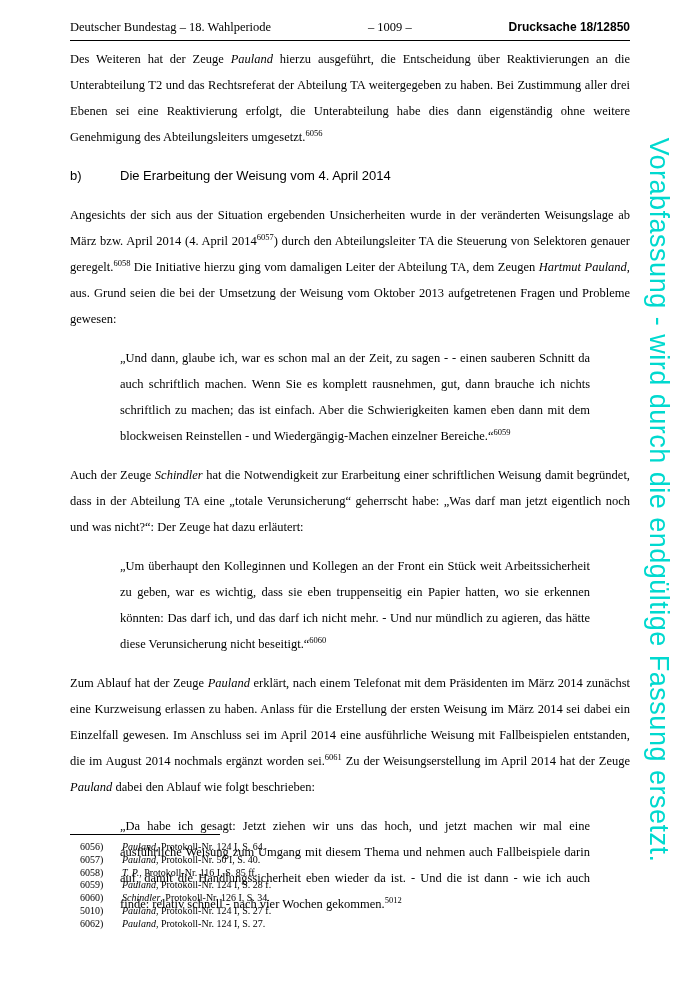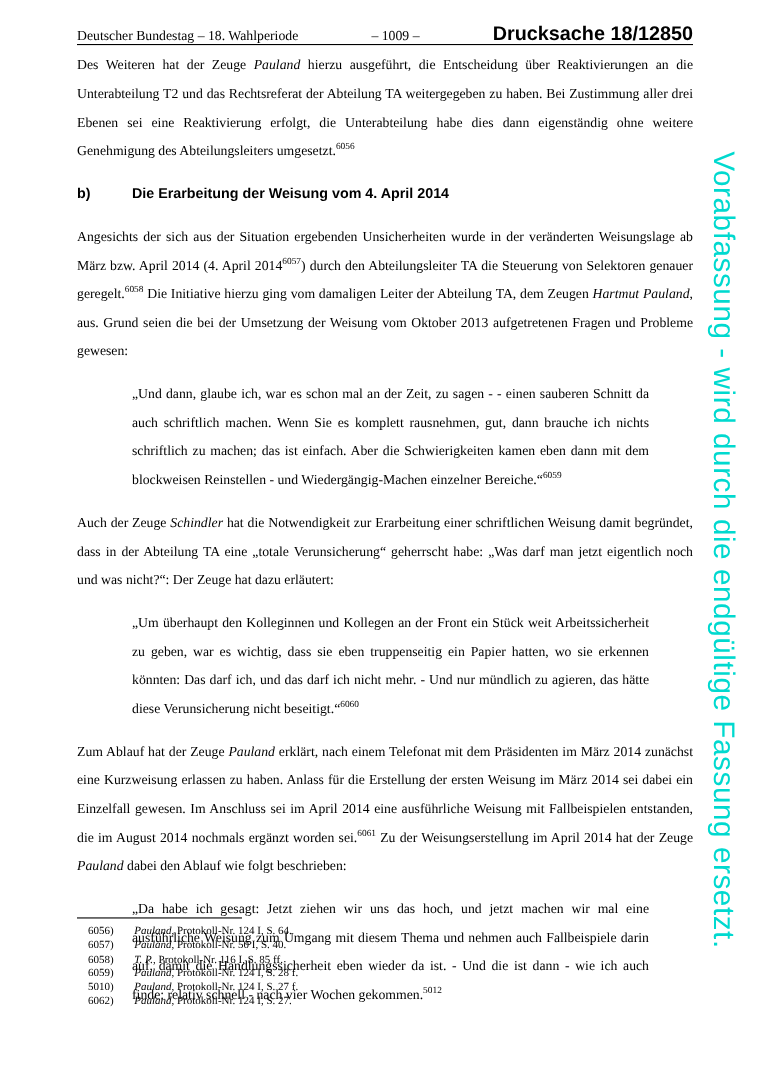--- a/index.html
+++ b/index.html
@@ -32,21 +32,21 @@
   .header-rule {
     position: absolute;
     top: 40px;
     left: 70px;
     width: 560px;
     border-top: 1px solid #000;
   }
   .header-right {
     font-family: "Liberation Sans", sans-serif;
     font-weight: bold;
-    font-size: 18px;
+    font-size: 12px;
   }
   
   .doc-body {
     position: absolute;
     top: 46px;
     left: 70px;
     width: 560px;
     text-align: justify;
     font-size: 12.5px;
   }
@@ -55,21 +55,21 @@
     line-height: 26px;
   }
   .quote {
     margin: 0 0 13px 50px;
     width: 470px;
     line-height: 26px;
     text-align: justify;
   }
   .heading {
     font-family: "Liberation Sans", sans-serif;
-    font-weight: bold;
+    font-weight: normal;
     font-size: 13px;
     margin: 16px 0 16px 0;
     text-align: left;
     line-height: 20px;
   }
   .h-label {
     display: inline-block;
     width: 50px;
   }
   em { }
@@ -149,20 +149,24 @@
         </div>
         <div class="footnote">
           <span class="fn-num">6058)</span>
           <span class="fn-text"><em>T. P.</em><span>, Protokoll-Nr. 116 I, S. 85 ff.</span></span>
         </div>
         <div class="footnote">
           <span class="fn-num">6059)</span>
           <span class="fn-text"><em>Pauland</em><span>, Protokoll-Nr. 124 I, S. 28 f.</span></span>
         </div>
         <div class="footnote">
+          <span class="fn-num">6060)</span>
+          <span class="fn-text"><em>Schindler</em><span>, Protokoll-Nr. 126 I, S. 34.</span></span>
+        </div>
+        <div class="footnote">
           <span class="fn-num">5010)</span>
           <span class="fn-text"><em>Pauland</em><span>, Protokoll-Nr. 124 I, S. 27 f.</span></span>
         </div>
         <div class="footnote">
           <span class="fn-num">6062)</span>
           <span class="fn-text"><em>Pauland</em><span>, Protokoll-Nr. 124 I, S. 27.</span></span>
         </div>
       </div>
   </div>
 

